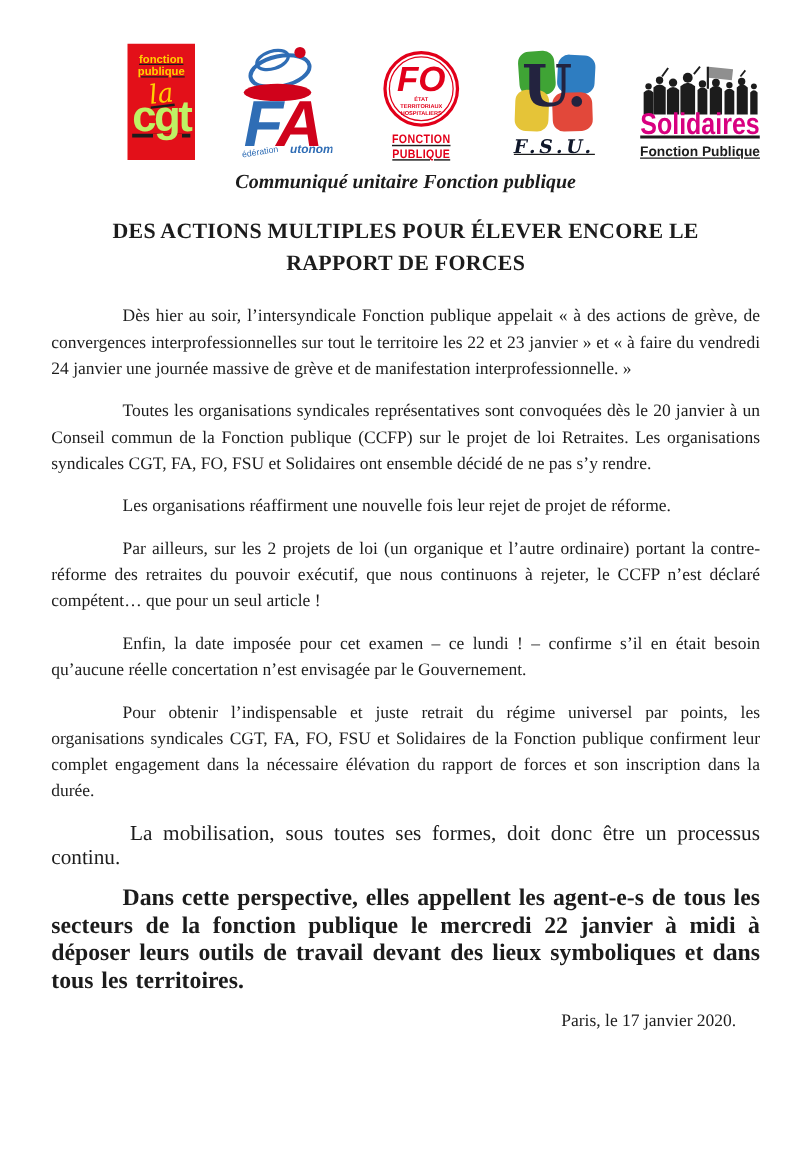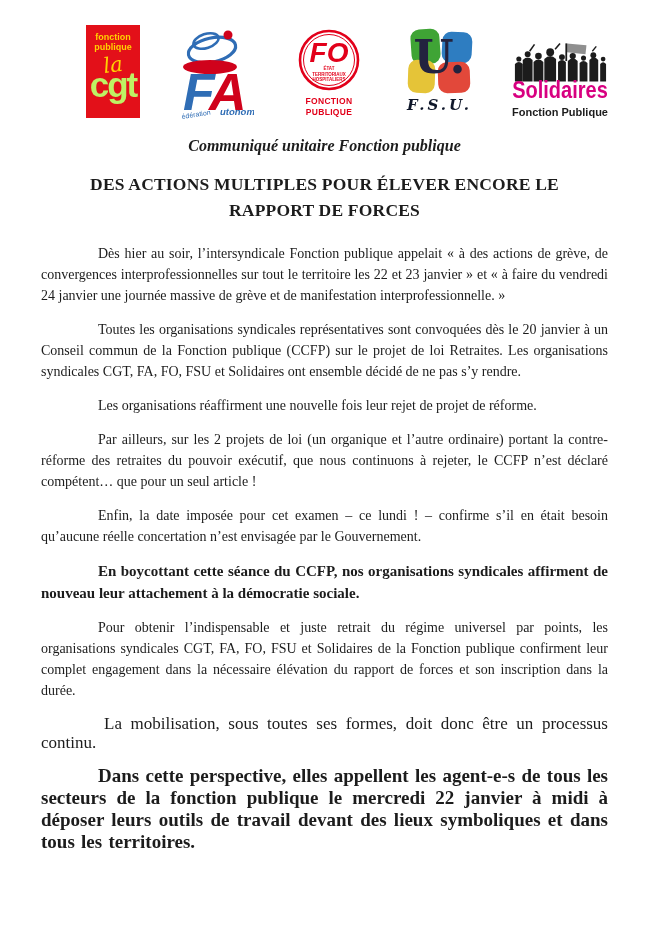--- a/index.html
+++ b/index.html
@@ -3,22 +3,22 @@
 <meta charset="utf-8">
 <style>
   html,body { margin:0; padding:0; background:#ffffff; }
   .page {
     position:relative; width:648px; height:930px; background:#ffffff;
     font-family:"Liberation Serif", serif; color:#1c1c1c; overflow:hidden;
   }
 
   
   .logos {
-    position:absolute; top:25px; left:86px; right:38px; height:112px;
-    display:flex; justify-content:space-between; align-items:flex-start;
+    position:absolute; top:25px; left:102px; right:38px; height:112px;
+    display:flex; justify-content:space-between; align-items:center;text-decoration:underline;
   }
 
   
   .cgt { width:54px; height:93px; background:#e31019; text-align:center; overflow:hidden; }
   .cgt-top { font-family:"Liberation Sans", sans-serif; font-weight:bold; font-size:9px;
              line-height:1.12; color:#ffd200; padding-top:7px; }
   .cgt-la  { font-family:"DejaVu Serif", serif; font-style:italic; font-size:21px; line-height:0.8;
              color:#ffd200; margin-top:5px; transform:rotate(-7deg); }
   .cgt-main{ font-family:"Liberation Sans", sans-serif; font-weight:bold; font-size:35px;
              letter-spacing:-2px; line-height:0.85; color:#bef264; margin-top:-4px; }
@@ -156,20 +156,20 @@
     <div class="heading">
       <span>DES ACTIONS MULTIPLES POUR ÉLEVER ENCORE LE</span>
       <span>RAPPORT DE FORCES</span>
     </div>
 
     <p class="para first">Dès hier au soir, l’intersyndicale Fonction publique appelait « à des actions de grève, de convergences interprofessionnelles sur tout le territoire les 22 et 23 janvier » et « à faire du vendredi 24 janvier une journée massive de grève et de manifestation interprofessionnelle. »</p>
     <p class="para">Toutes les organisations syndicales représentatives sont convoquées dès le 20 janvier à un Conseil commun de la Fonction publique (CCFP) sur le projet de loi Retraites. Les organisations syndicales CGT, FA, FO, FSU et Solidaires ont ensemble décidé de ne pas s’y rendre.</p>
     <p class="para">Les organisations réaffirment une nouvelle fois leur rejet de projet de réforme.</p>
     <p class="para">Par ailleurs, sur les 2 projets de loi (un organique et l’autre ordinaire) portant la contre-réforme des retraites du pouvoir exécutif, que nous continuons à rejeter, le CCFP n’est déclaré compétent… que pour un seul article !</p>
     <p class="para">Enfin, la date imposée pour cet examen – ce lundi ! – confirme s’il en était besoin qu’aucune réelle concertation n’est envisagée par le Gouvernement.</p>
-    <p class="para bold-mid">En boycottant cette séance du CCFP, nos organisations syndicales affirment de nouveau leur attachement à la démocratie sociale.</p>
     <p class="para">Pour obtenir l’indispensable et juste retrait du régime universel par points, les organisations syndicales CGT, FA, FO, FSU et Solidaires de la Fonction publique confirment leur complet engagement dans la nécessaire élévation du rapport de forces et son inscription dans la durée.</p>
     <p class="para small">La mobilisation, sous toutes ses formes, doit donc être un processus continu.</p>
     <p class="para bold-big">Dans cette perspective, elles appellent les agent-e-s de tous les secteurs de la fonction publique le mercredi 22 janvier à midi à déposer leurs outils de travail devant des lieux symboliques et dans tous les territoires.</p>
 
+    <div class="date-line">Paris, le 17 janvier 2020.</div>
   </div>
 
 </div>
 
 </body></html>

